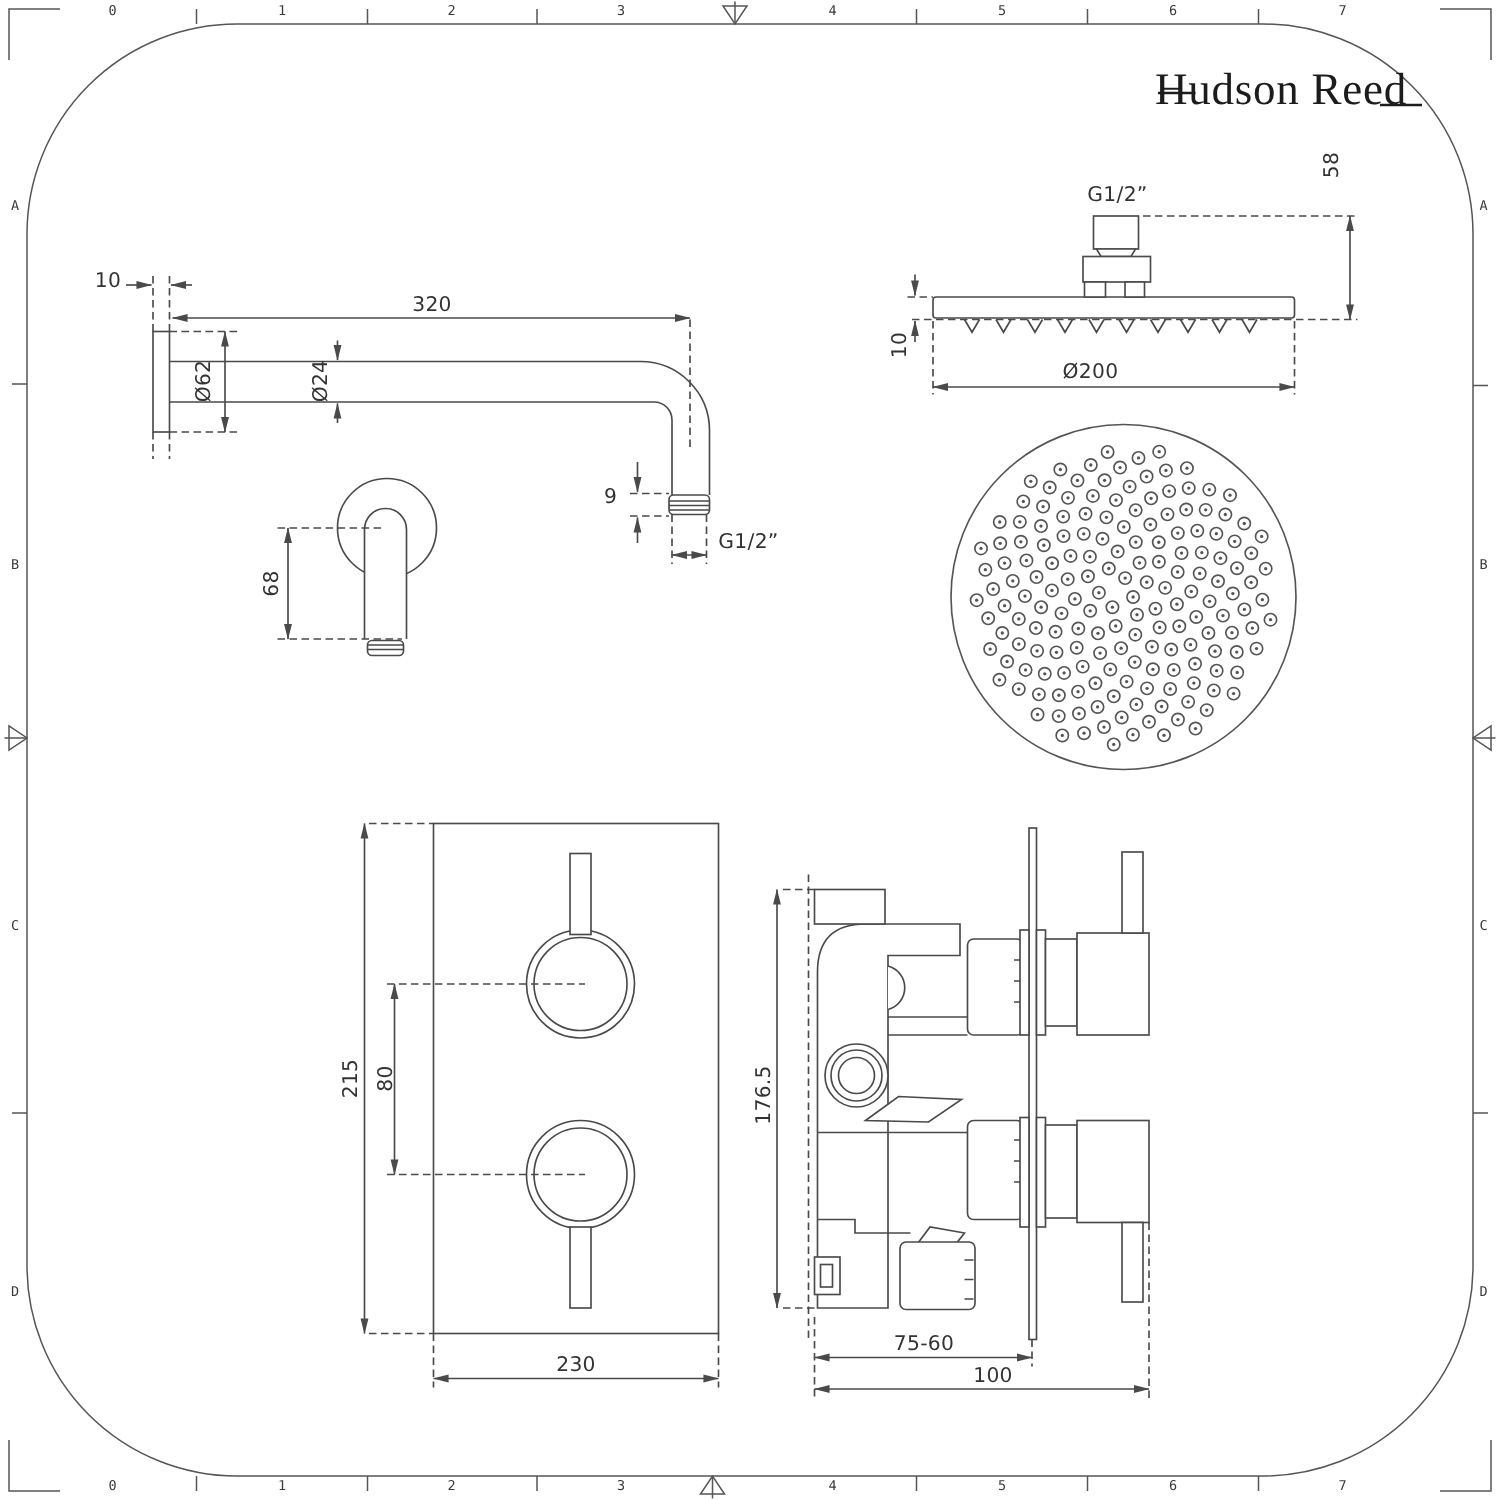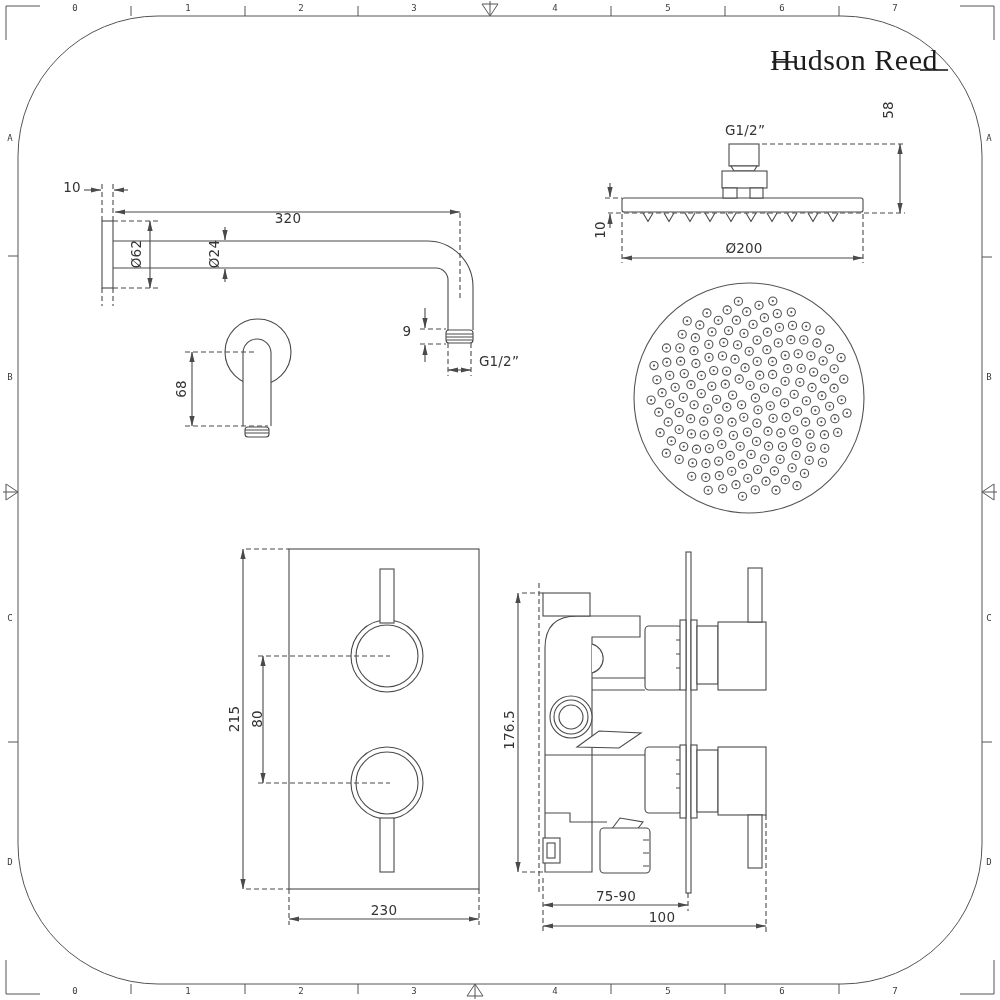--- a/index.html
+++ b/index.html
@@ -535,39 +535,39 @@
   </g>
   <line x1="518" y1="593" x2="518" y2="872" marker-start="url(#arr)" marker-end="url(#arr)"></line>
   <line x1="543" y1="905" x2="688" y2="905" marker-start="url(#arr)" marker-end="url(#arr)"></line>
   <line x1="543" y1="926" x2="766" y2="926" marker-start="url(#arr)" marker-end="url(#arr)"></line>
 </g>
 </svg>
 
 <div class="logo">Hudson Reed</div>
 
 <div class="dim" style="left:72px;top:187px">10</div>
-<div class="dim" style="left:288px;top:218px">320</div>
+<div class="dim" style="left:288px;top:203px">320</div>
 <div class="dim rot" style="left:136px;top:254px">Ø62</div>
 <div class="dim rot" style="left:214px;top:254px">Ø24</div>
 <div class="dim" style="left:407px;top:331px">9</div>
 <div class="dim" style="left:499px;top:361px">G1/2”</div>
 
 <div class="dim rot" style="left:181px;top:389px">68</div>
 
 <div class="dim" style="left:745px;top:130px">G1/2”</div>
 <div class="dim rot" style="left:888px;top:110px">58</div>
 <div class="dim rot" style="left:600px;top:230px">10</div>
-<div class="dim" style="left:744px;top:248px">Ø200</div>
+<div class="dim" style="left:727px;top:248px">Ø200</div>
 
 <div class="dim rot" style="left:234px;top:719px">215</div>
 <div class="dim rot" style="left:257px;top:719px">80</div>
 <div class="dim" style="left:384px;top:910px">230</div>
 
 <div class="dim rot" style="left:509px;top:730px">176.5</div>
-<div class="dim" style="left:616px;top:896px">75-90</div>
+<div class="dim" style="left:616px;top:896px">75-60</div>
 <div class="dim" style="left:662px;top:917px">100</div>
 
 <span class="rlabel" style="left: 75px; top: 8px;">0</span>
     <span class="rlabel" style="left: 188px; top: 8px;">1</span>
     <span class="rlabel" style="left: 301px; top: 8px;">2</span>
     <span class="rlabel" style="left: 414px; top: 8px;">3</span>
     <span class="rlabel" style="left: 555px; top: 8px;">4</span>
     <span class="rlabel" style="left: 668px; top: 8px;">5</span>
     <span class="rlabel" style="left: 782px; top: 8px;">6</span>
     <span class="rlabel" style="left: 895px; top: 8px;">7</span>

